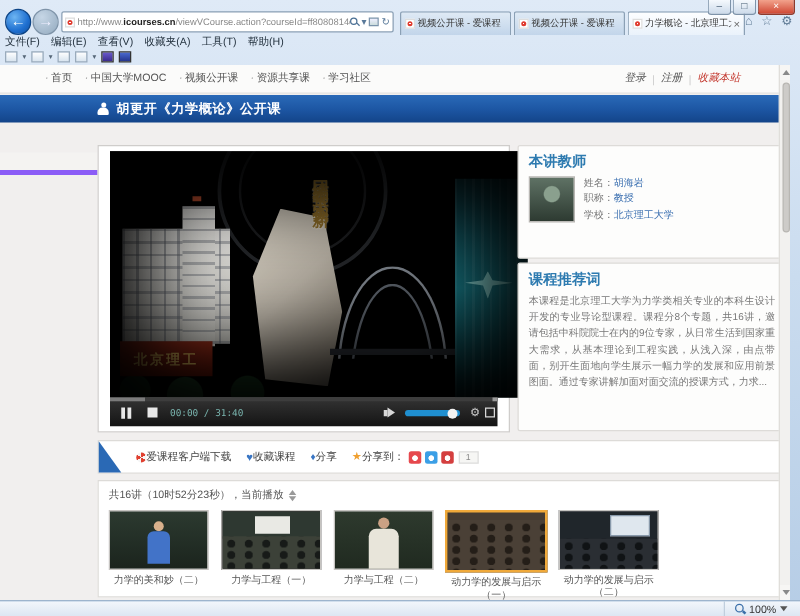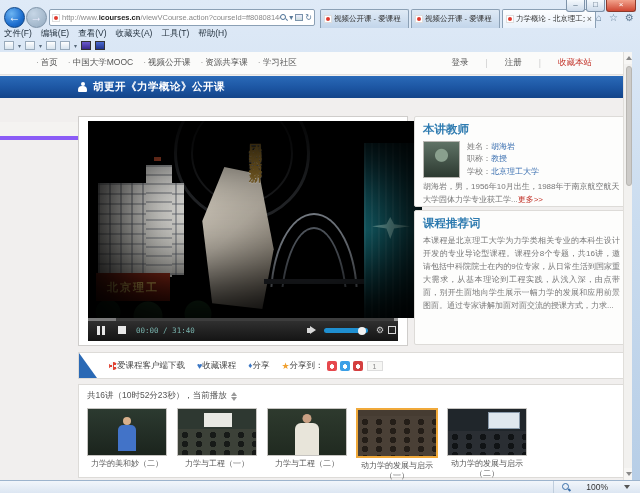--- a/index.html
+++ b/index.html
@@ -46,21 +46,21 @@
   .cico.office2 { background:linear-gradient(#4a6ad0,#23348d); border-color:#333; }
   .dd { font-size:6px; color:#567; }
 
   
   .viewport { position:absolute; left:0; top:52px; width:632px; height:428px; background:#f1efee; overflow:hidden; }
 
   .site-nav { position:absolute; left:0; top:0; width:100%; height:23px; background:#fbfbfa; border-bottom:1px solid #e3e1df;
               display:flex; align-items:center; font-size:8.5px; color:#555; }
   .site-nav .links { margin-left:36px; display:flex; gap:10px; align-items:center; }
   .site-nav .links .dot { color:#999; margin-right:2px; }
-  .site-nav .right { position:absolute; right:40px; display:flex; gap:17px; align-items:center; }
+  .site-nav .right { position:absolute; right:40px; display:flex; gap:5px; align-items:center;font-style:italic; }
   .site-nav .right .sep { color:#ccc; }
   .red { color:#c2342a; }
 
   .banner { position:absolute; left:0; top:24px; width:100%; height:22px;
             background:linear-gradient(180deg,#2a6ab8 0%,#1c55a2 55%,#134489 100%); display:flex; align-items:center; }
   .banner .person { width:9px; height:11px; margin-left:78px; position:relative; }
   .banner .person::before { content:""; position:absolute; left:2.5px; top:0; width:4px; height:4px; border-radius:50%; background:#fff; }
   .banner .person::after { content:""; position:absolute; left:0; top:4.5px; width:9px; height:6px; border-radius:4px 4px 1px 1px; background:#fff; }
   .banner .t { color:#fff; font-size:10.5px; font-weight:bold; margin-left:6px; letter-spacing:.5px; }
 
@@ -197,21 +197,21 @@
   .scroll .btn.up { top:0; } .scroll .btn.down { bottom:0; }
   .scroll .btn i { width:0; height:0; border-left:3px solid transparent; border-right:3px solid transparent; }
   .scroll .up i { border-bottom:4px solid #8a8a8a; }
   .scroll .down i { border-top:4px solid #8a8a8a; }
   .scroll .sthumb { position:absolute; left:1.5px; top:14px; width:6px; height:120px; border-radius:3px; background:#cdcbc8; border:1px solid #b8b6b2; }
 
   
   .statusbar { position:absolute; left:0; bottom:0; width:640px; height:13px;
                background:linear-gradient(#f2f6fb,#dce6f2); border-top:1px solid #9db4cd;
                display:flex; align-items:center; justify-content:flex-end; font-size:8.5px; color:#333; }
-  .zoomseg { display:flex; align-items:center; gap:16px; padding-right:10px; border-left:1px solid #c0cedd; padding-left:8px; height:100%; }
+  .zoomseg { display:flex; align-items:center; gap:3px; padding-right:10px; border-left:1px solid #c0cedd; padding-left:8px; height:100%; }
   .zmag { width:8px; height:8px; position:relative; }
   .zmag::before { content:""; position:absolute; left:0; top:0; width:5px; height:5px; border:1.4px solid #3a6ea8; border-radius:50%; }
   .zmag::after { content:""; position:absolute; left:5.5px; top:5.5px; width:3px; height:1.5px; background:#3a6ea8; transform:rotate(45deg); }
   .zdd { width:0; height:0; border-left:3px solid transparent; border-right:3px solid transparent; border-top:4px solid #555; }
 </style>
 </head>
 <body>
 
 <div class="stage">
 
@@ -358,21 +358,20 @@
     <div class="sbox box-teacher">
       <h3>本讲教师</h3>
       <div class="trow">
         <div class="tphoto"></div>
         <div class="tfields">
           <div><span>姓名：</span><b>胡海岩</b></div>
           <div><span>职称：</span><b>教授</b></div>
           <div><span>学校：</span><b>北京理工大学</b></div>
         </div>
       </div>
-      <div class="bio"><span>胡海岩，男，1956年10月出生，1988年于南京航空航天大学固体力学专业获工学...</span><span class="more">更多&gt;&gt;</span></div>
     </div>
 
     <div class="sbox box-rec">
       <h3>课程推荐词</h3>
       <p>本课程是北京理工大学为力学类相关专业的本科生设计开发的专业导论型课程。课程分8个专题，共16讲，邀请包括中科院院士在内的9位专家，从日常生活到国家重大需求，从基本理论到工程实践，从浅入深，由点带面，别开生面地向学生展示一幅力学的发展和应用前景图面。通过专家讲解加面对面交流的授课方式，力求...</p>
     </div>
 
     <div class="actionbar">
       <span class="tri"></span>
       <span class="act">

